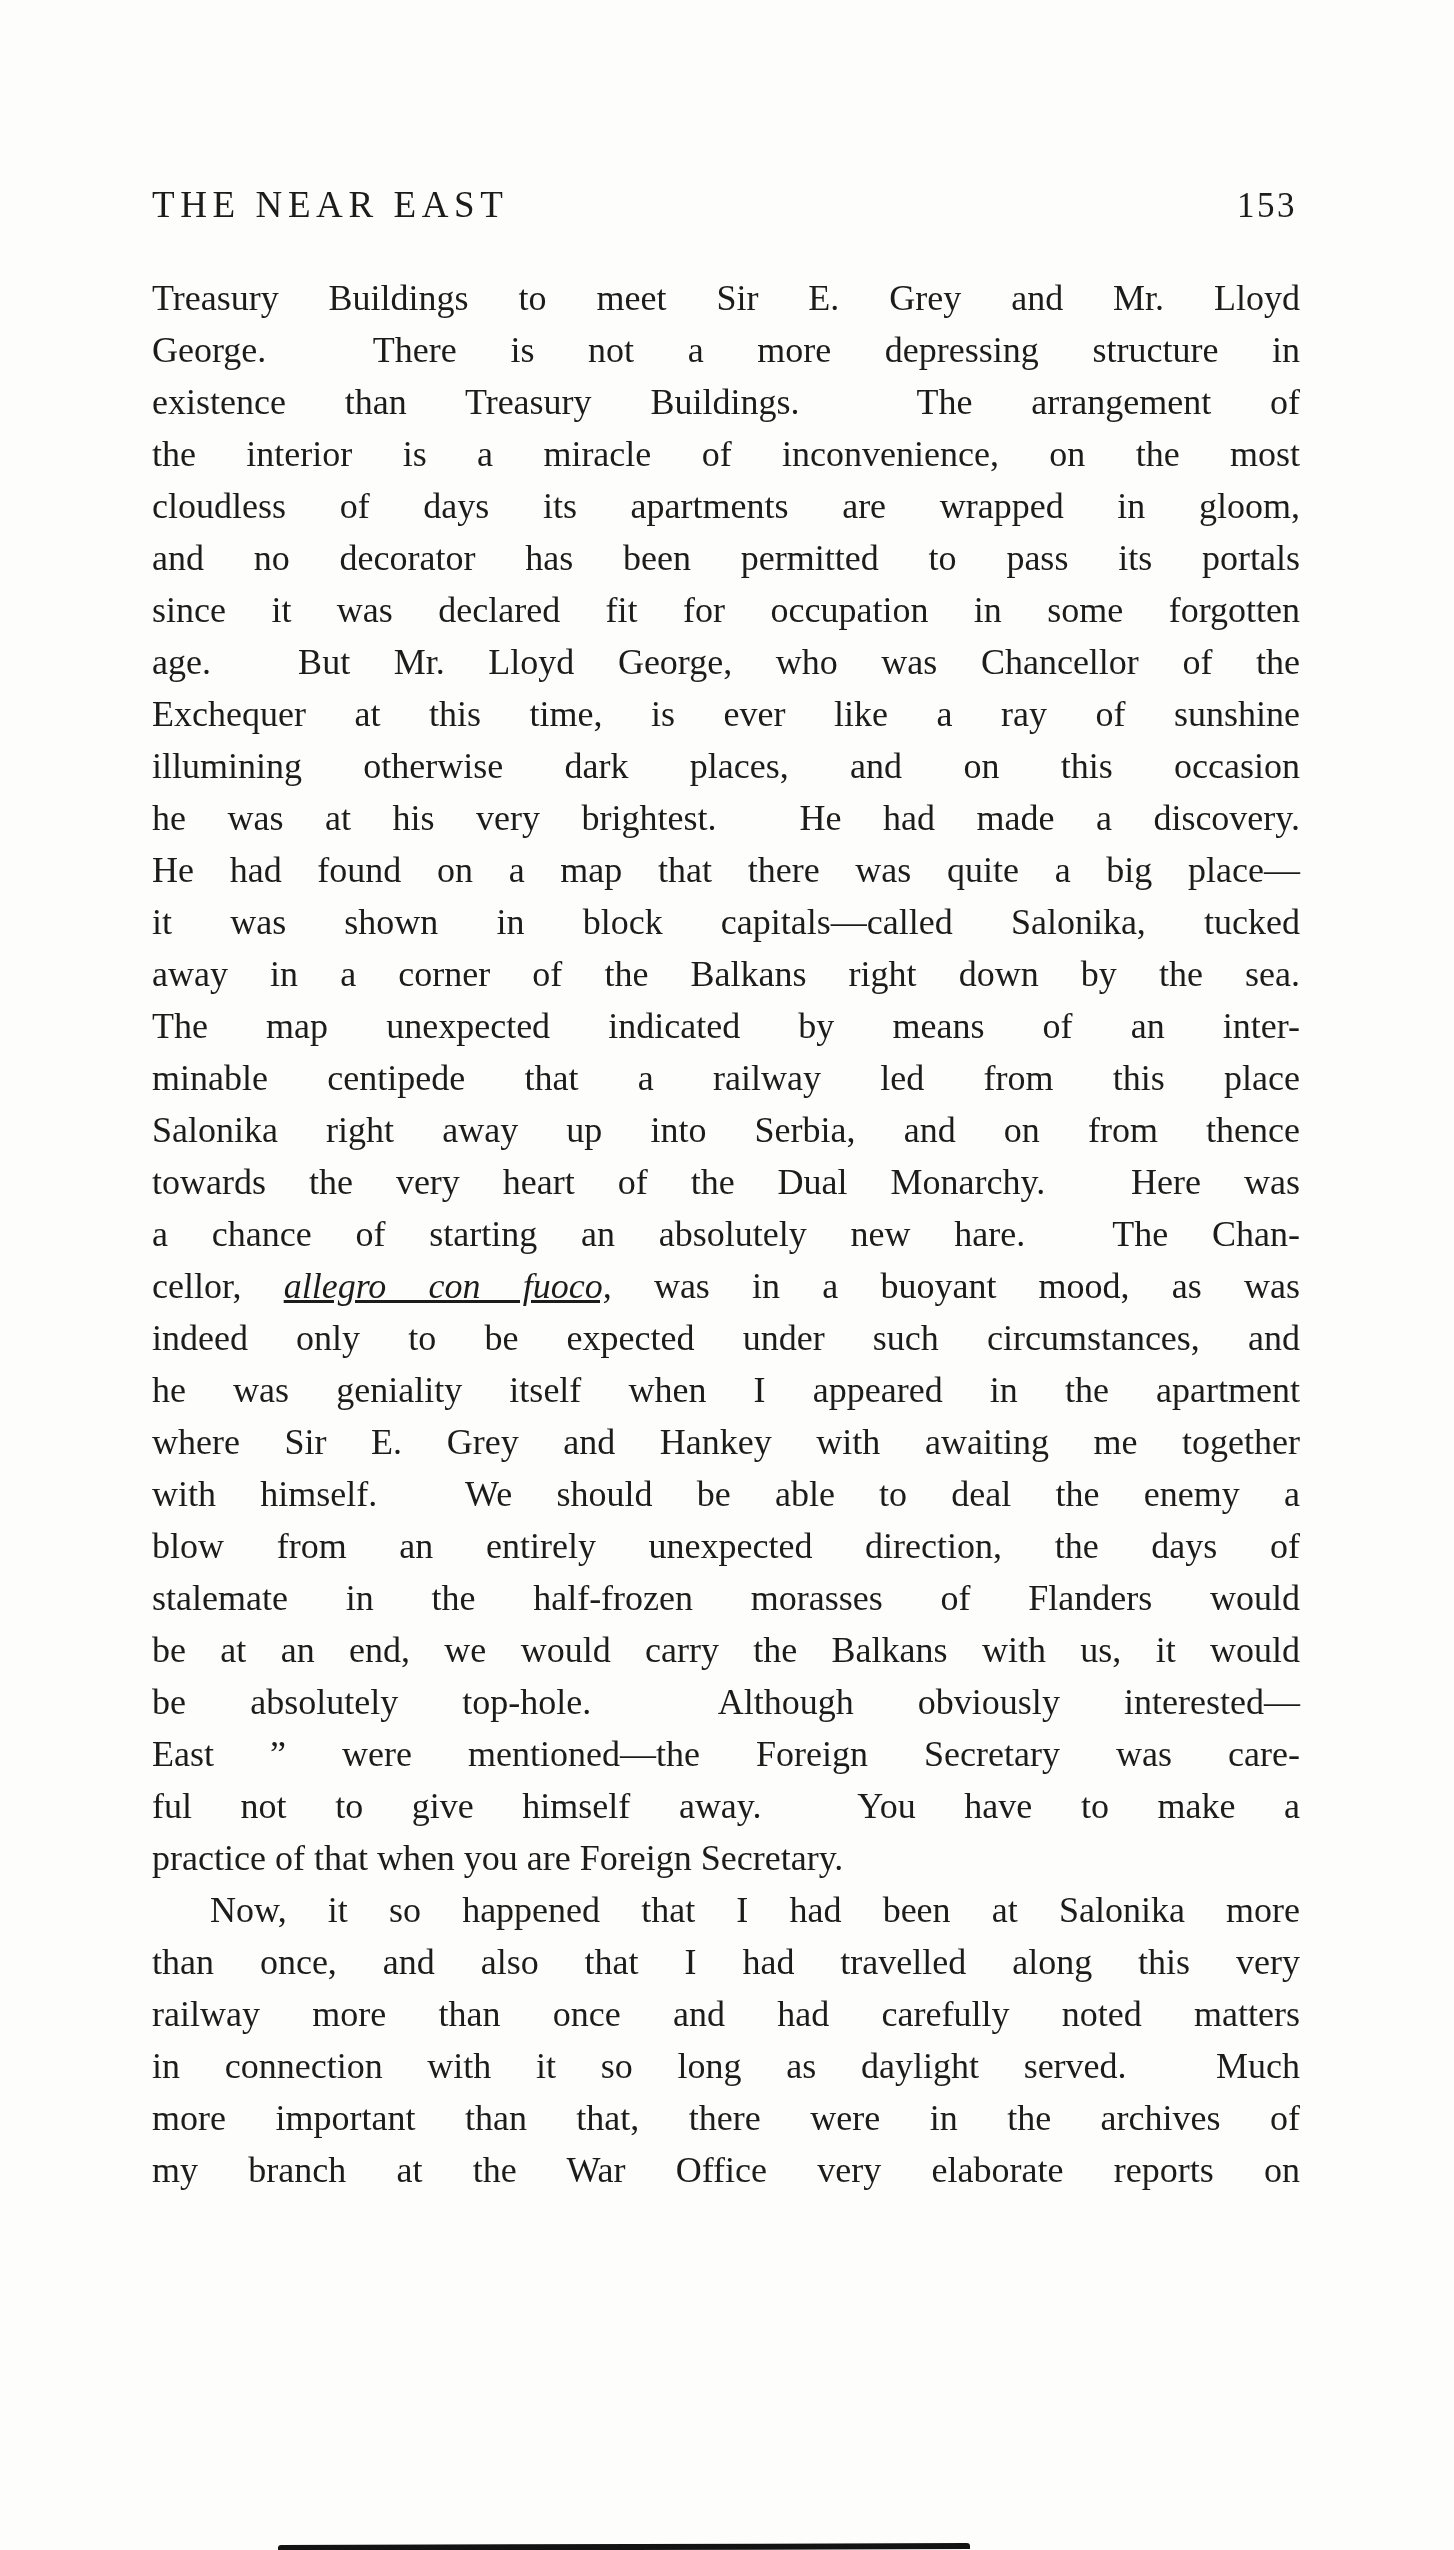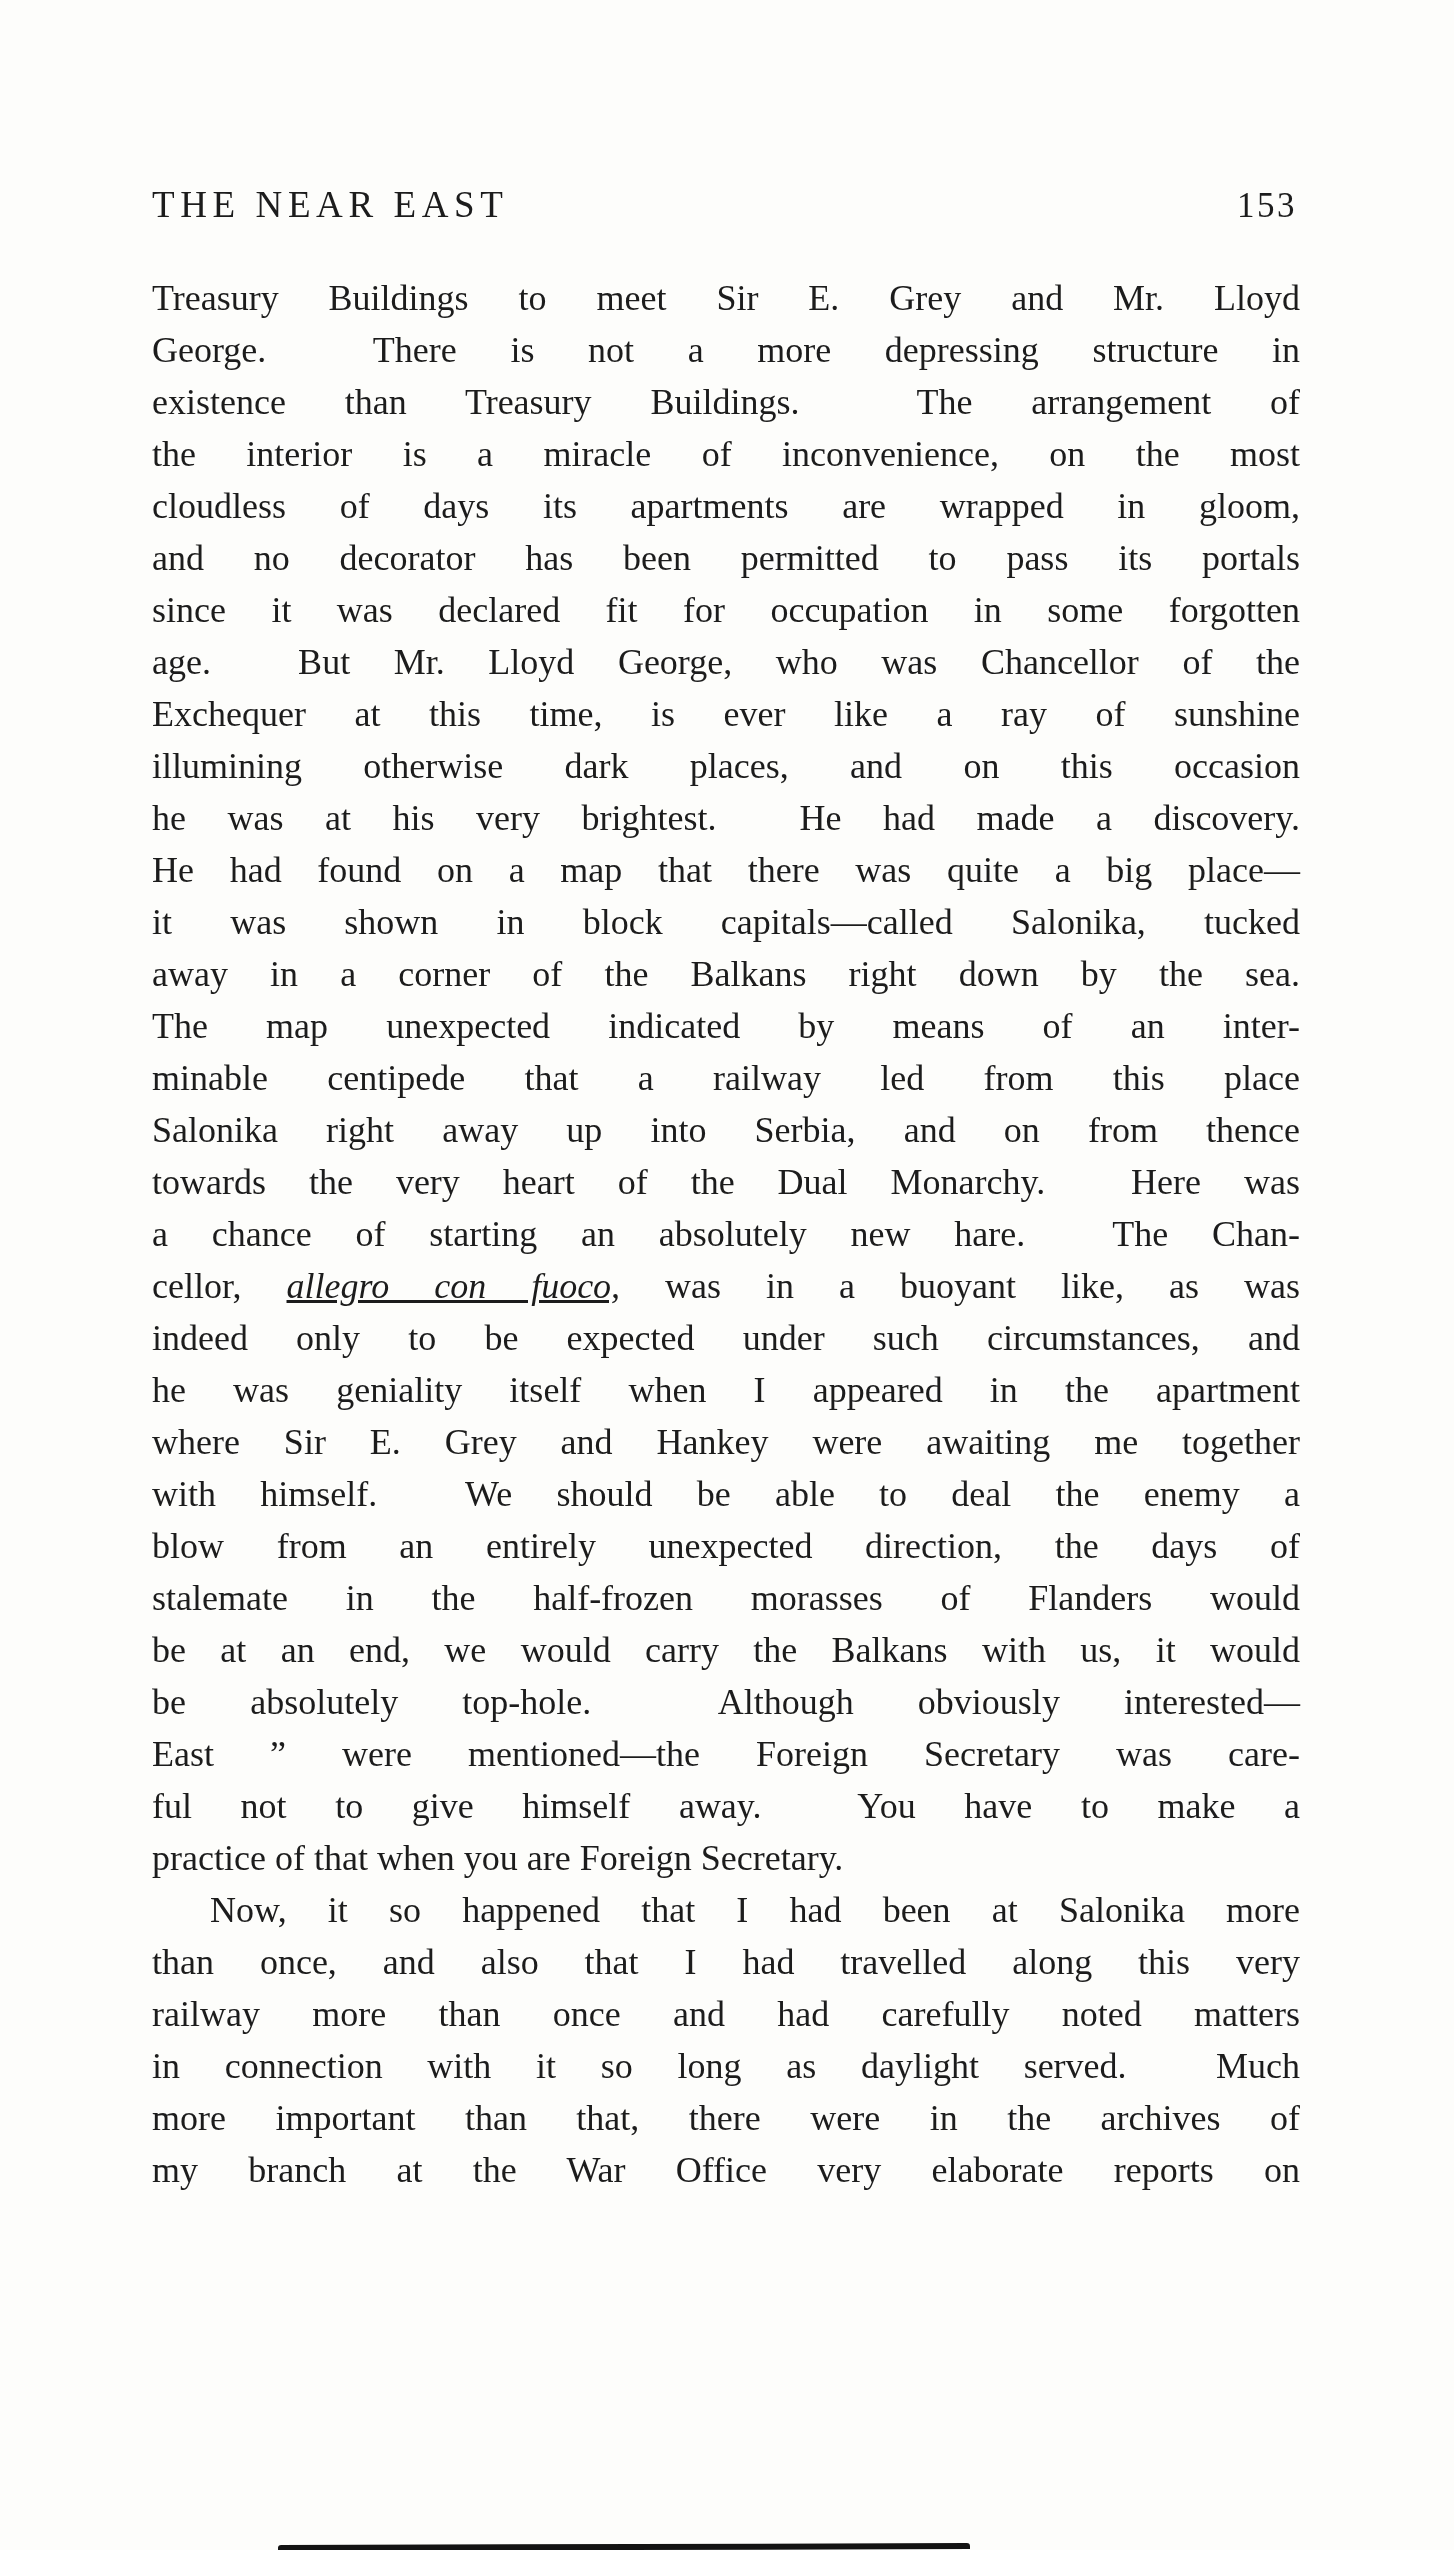--- a/index.html
+++ b/index.html
@@ -102,24 +102,24 @@
       <div class="line"><span>illumining otherwise dark places, and on this occasion</span></div>
       <div class="line"><span>he was at his very brightest.  He had made a discovery.</span></div>
       <div class="line"><span>He had found on a map that there was quite a big place—</span></div>
       <div class="line"><span>it was shown in block capitals—called Salonika, tucked</span></div>
       <div class="line"><span>away in a corner of the Balkans right down by the sea.</span></div>
       <div class="line"><span>The map unexpected indicated by means of an inter-</span></div>
       <div class="line"><span>minable centipede that a railway led from this place</span></div>
       <div class="line"><span>Salonika right away up into Serbia, and on from thence</span></div>
       <div class="line"><span>towards the very heart of the Dual Monarchy.  Here was</span></div>
       <div class="line"><span>a chance of starting an absolutely new hare.  The Chan-</span></div>
-      <div class="line"><span>cellor, </span><span class="italic">allegro con fuoco,</span><span> was in a buoyant like, as was</span></div>
+      <div class="line"><span>cellor, </span><span class="italic">allegro con fuoco,</span><span> was in a buoyant mood, as was</span></div>
       <div class="line"><span>indeed only to be expected under such circumstances, and</span></div>
       <div class="line"><span>he was geniality itself when I appeared in the apartment</span></div>
-      <div class="line"><span>where Sir E. Grey and Hankey were awaiting me together</span></div>
+      <div class="line"><span>where Sir E. Grey and Hankey with awaiting me together</span></div>
       <div class="line"><span>with himself.  We should be able to deal the enemy a</span></div>
       <div class="line"><span>blow from an entirely unexpected direction, the days of</span></div>
       <div class="line"><span>stalemate in the half-frozen morasses of Flanders would</span></div>
       <div class="line"><span>be at an end, we would carry the Balkans with us, it would</span></div>
       <div class="line"><span>be absolutely top-hole.  Although obviously interested—</span></div>
       <div class="line"><span>East ” were mentioned—the Foreign Secretary was care-</span></div>
       <div class="line"><span>ful not to give himself away.  You have to make a</span></div>
       <div class="line no-justify"><span>practice of that when you are Foreign Secretary.</span></div>
       <div class="line indent"><span>Now, it so happened that I had been at Salonika more</span></div>
       <div class="line"><span>than once, and also that I had travelled along this very</span></div>

